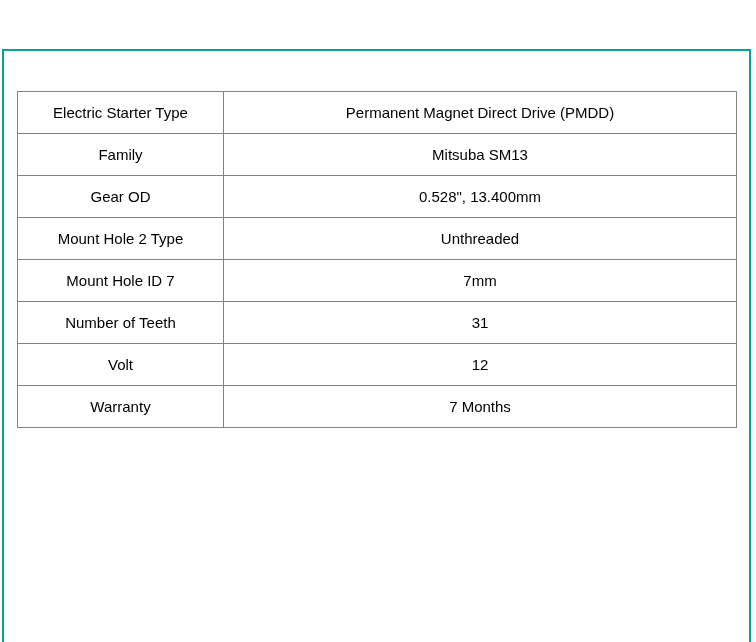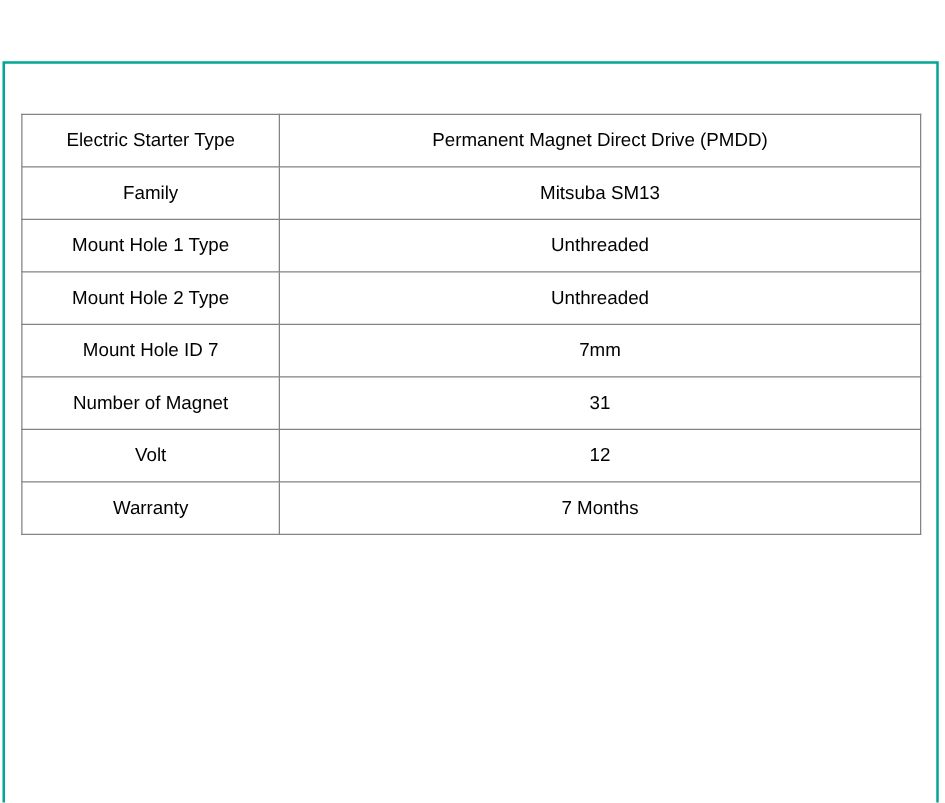--- a/index.html
+++ b/index.html
@@ -63,33 +63,33 @@
     <tbody id="spec-tbody">
         <tr>
           <td>Electric Starter Type</td>
           <td>Permanent Magnet Direct Drive (PMDD)</td>
         </tr>
         <tr>
           <td>Family</td>
           <td>Mitsuba SM13</td>
         </tr>
         <tr>
-          <td>Mount Hole 1 Type</td>
-          <td>Unthreaded</td>
+          <td>Gear OD</td>
+          <td>0.528", 13.400mm</td>
         </tr>
         <tr>
           <td>Mount Hole 2 Type</td>
           <td>Unthreaded</td>
         </tr>
         <tr>
           <td>Mount Hole ID 7</td>
           <td>7mm</td>
         </tr>
         <tr>
-          <td>Number of Magnet</td>
+          <td>Number of Teeth</td>
           <td>31</td>
         </tr>
         <tr>
           <td>Volt</td>
           <td>12</td>
         </tr>
         <tr>
           <td>Warranty</td>
           <td>7 Months</td>
         </tr>

